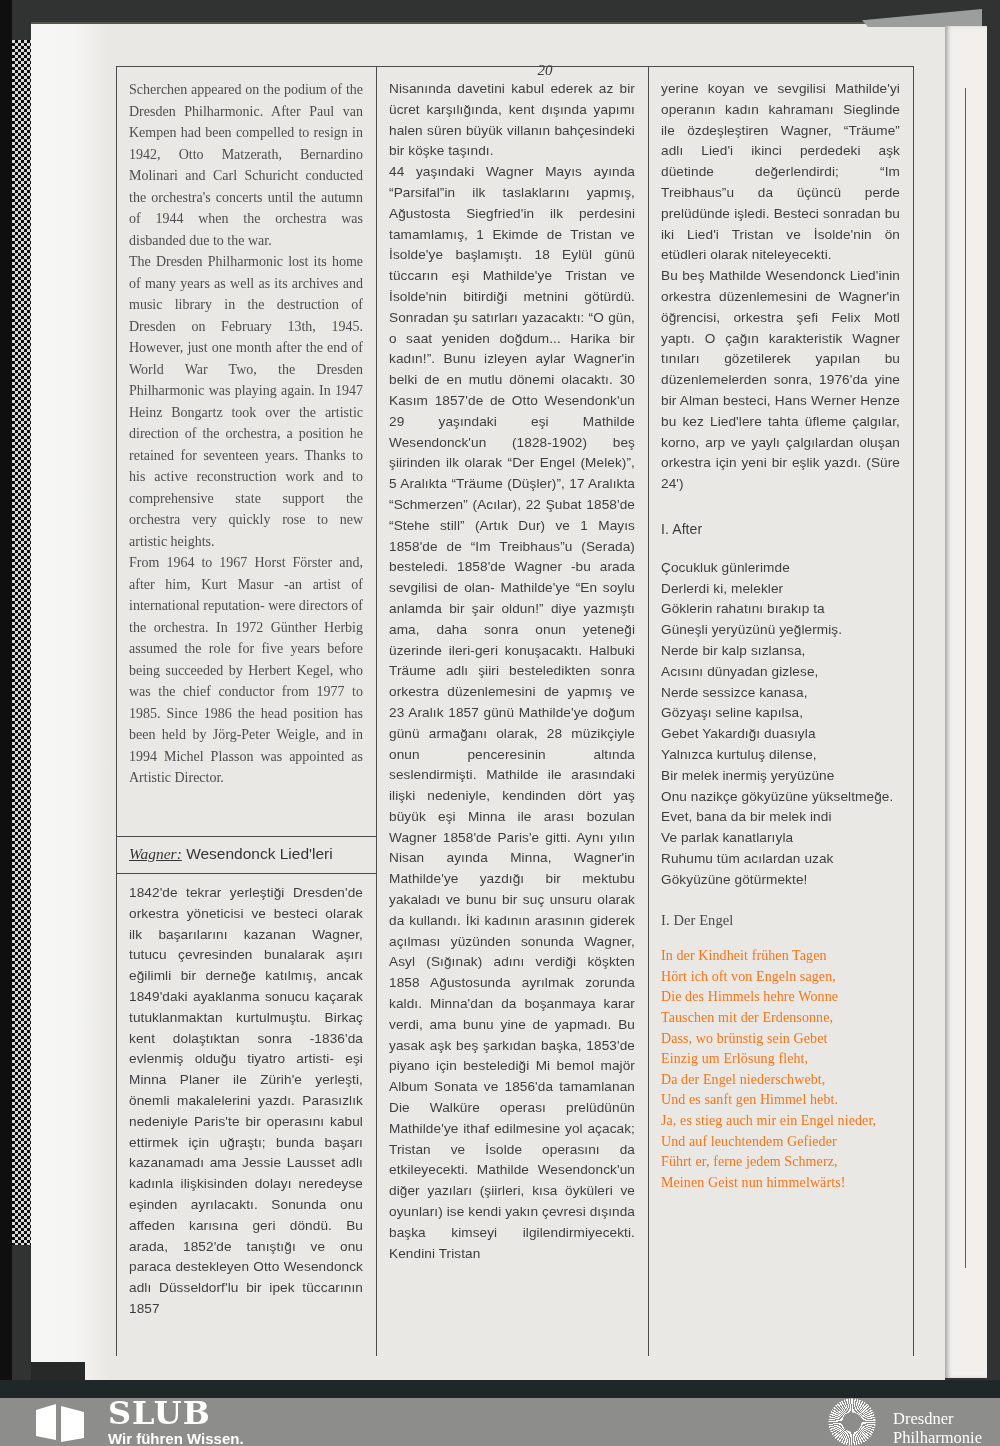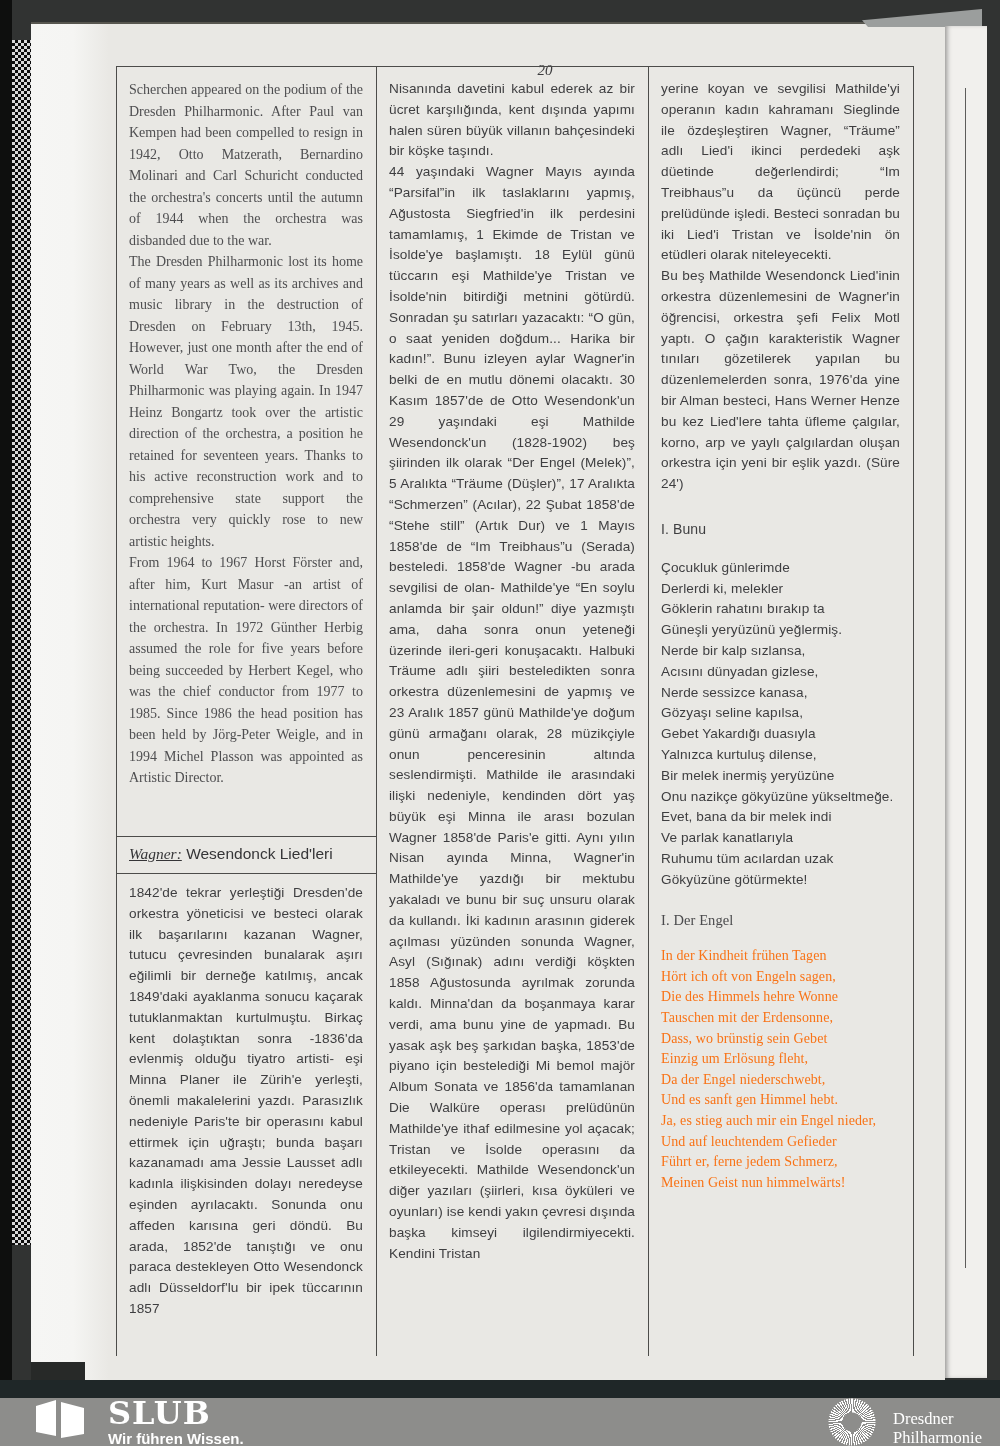--- a/index.html
+++ b/index.html
@@ -67,21 +67,21 @@
   .poem-heading-tr{font-family:"Liberation Sans", sans-serif;font-size:14px;color:#3e3e40;margin:24px 0 18px;}
   .poem-heading-de{font-family:"Liberation Serif", serif;font-size:14.5px;color:#4a4a4c;margin:20px 0 15px;}
   .stanza{white-space:pre-line;text-align:left;margin:0 0 9px;}
   .stanza.de{font-family:"Liberation Serif", serif;font-size:14px;line-height:20.6px;color:#f97316;}
   
   .footer-darkstrip{position:absolute;left:0;top:1380px;width:1000px;height:18px;background:#1f2728;}
   .footer{
     position:absolute;left:0;top:1398px;width:1000px;height:48px;background:#8d8d8b;
     display:flex;align-items:center;justify-content:space-between;
   }
-  .slub-group{display:flex;align-items:flex-start;margin-left:34px;}
+  .slub-group{display:flex;align-items:center;margin-left:34px;}
   .book-icon{width:52px;height:40px;position:relative;margin-right:22px;}
   .book-icon svg{display:block;}
   .slub-text{display:flex;flex-direction:column;}
   .slub-name{
     font-family:"DejaVu Serif", serif;font-weight:bold;font-size:32px;line-height:30px;
     color:#ffffff;letter-spacing:1px;
   }
   .slub-tagline{
     font-family:"Liberation Sans", sans-serif;font-weight:bold;font-size:15px;color:#ffffff;margin-top:2px;
   }
@@ -131,21 +131,21 @@
 
   <div class="col col2 tr">
     <p>Nisanında davetini kabul ederek az bir ücret karşılığında, kent dışında yapımı halen süren büyük villanın bahçesindeki bir köşke taşındı.</p>
     <p>44 yaşındaki Wagner Mayıs ayında “Parsifal”in ilk taslaklarını yapmış, Ağustosta Siegfried'in ilk perdesini tamamlamış, 1 Ekimde de Tristan ve İsolde'ye başlamıştı. 18 Eylül günü tüccarın eşi Mathilde'ye Tristan ve İsolde'nin bitirdiği metnini götürdü. Sonradan şu satırları yazacaktı: “O gün, o saat yeniden doğdum... Harika bir kadın!”. Bunu izleyen aylar Wagner'in belki de en mutlu dönemi olacaktı. 30 Kasım 1857'de de Otto Wesendonk'un 29 yaşındaki eşi Mathilde Wesendonck'un (1828-1902) beş şiirinden ilk olarak “Der Engel (Melek)”, 5 Aralıkta “Träume (Düşler)”, 17 Aralıkta “Schmerzen” (Acılar), 22 Şubat 1858'de “Stehe still” (Artık Dur) ve 1 Mayıs 1858'de de “Im Treibhaus”u (Serada) besteledi. 1858'de Wagner -bu arada sevgilisi de olan- Mathilde'ye “En soylu anlamda bir şair oldun!” diye yazmıştı ama, daha sonra onun yeteneği üzerinde ileri-geri konuşacaktı. Halbuki Träume adlı şiiri besteledikten sonra orkestra düzenlemesini de yapmış ve 23 Aralık 1857 günü Mathilde'ye doğum günü armağanı olarak, 28 müzikçiyle onun penceresinin altında seslendirmişti. Mathilde ile arasındaki ilişki nedeniyle, kendinden dört yaş büyük eşi Minna ile arası bozulan Wagner 1858'de Paris'e gitti. Aynı yılın Nisan ayında Minna, Wagner'in Mathilde'ye yazdığı bir mektubu yakaladı ve bunu bir suç unsuru olarak da kullandı. İki kadının arasının giderek açılması yüzünden sonunda Wagner, Asyl (Sığınak) adını verdiği köşkten 1858 Ağustosunda ayrılmak zorunda kaldı. Minna'dan da boşanmaya karar verdi, ama bunu yine de yapmadı. Bu yasak aşk beş şarkıdan başka, 1853'de piyano için bestelediği Mi bemol majör Album Sonata ve 1856'da tamamlanan Die Walküre operası prelüdünün Mathilde'ye ithaf edilmesine yol açacak; Tristan ve İsolde operasını da etkileyecekti. Mathilde Wesendonck'un diğer yazıları (şiirleri, kısa öyküleri ve oyunları) ise kendi yakın çevresi dışında başka kimseyi ilgilendirmiyecekti. Kendini Tristan</p>
   </div>
 
   <div class="col col3 tr">
     <p>yerine koyan ve sevgilisi Mathilde'yi operanın kadın kahramanı Sieglinde ile özdeşleştiren Wagner, “Träume” adlı Lied'i ikinci perdedeki aşk düetinde değerlendirdi; “Im Treibhaus”u da üçüncü perde prelüdünde işledi. Besteci sonradan bu iki Lied'i Tristan ve İsolde'nin ön etüdleri olarak niteleyecekti.</p>
     <p>Bu beş Mathilde Wesendonck Lied'inin orkestra düzenlemesini de Wagner'in öğrencisi, orkestra şefi Felix Motl yaptı. O çağın karakteristik Wagner tınıları gözetilerek yapılan bu düzenlemelerden sonra, 1976'da yine bir Alman besteci, Hans Werner Henze bu kez Lied'lere tahta üfleme çalgılar, korno, arp ve yaylı çalgılardan oluşan orkestra için yeni bir eşlik yazdı. (Süre 24')</p>
 
-    <div class="poem-heading-tr">I. Bunu</div>
+    <div class="poem-heading-tr">I. After</div>
     <p class="stanza">Çocukluk günlerimde
 Derlerdi ki, melekler
 Göklerin rahatını bırakıp ta
 Güneşli yeryüzünü yeğlermiş.</p>
     <p class="stanza">Nerde bir kalp sızlansa,
 Acısını dünyadan gizlese,
 Nerde sessizce kanasa,
 Gözyaşı seline kapılsa,</p>
     <p class="stanza">Gebet Yakardığı duasıyla
 Yalnızca kurtuluş dilense,

